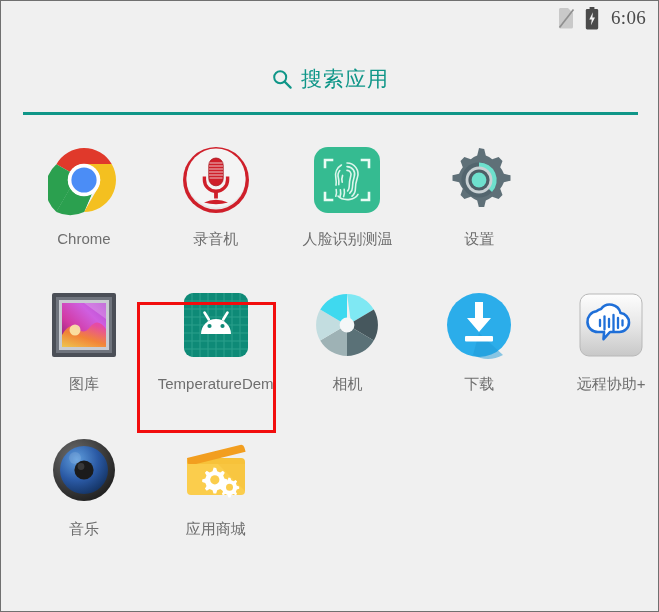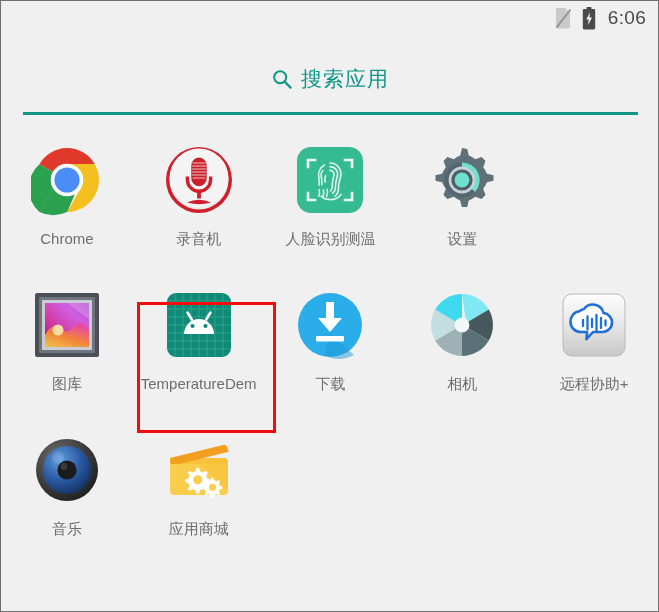--- a/index.html
+++ b/index.html
@@ -25,20 +25,21 @@
     position: absolute;
     top: 0; left: 0;
     width: 659px;
     height: 34px;
     display: flex;
     align-items: center;
     justify-content: flex-end;
     padding-right: 14px;
     box-sizing: border-box;
     background: #f0f0f0;
+    font-family: Liberation Serif, serif;
   }
   .status-icon {
     display: inline-block;
     margin-left: 10px;
     line-height: 0;
   }
   #status-time {
     margin-left: 12px;
     font-size: 19px;
     color: #4a4a4a;
@@ -75,21 +76,21 @@
     left: 22px;
     width: 615px;
     height: 3px;
     background: #0f9688;
   }
 
   
   #app-grid {
     position: absolute;
     top: 130px;
-    left: 0;
+    left: 17px;
     width: 619px;
   }
   .app-row {
     display: flex;
     width: 659px;
     height: 145px;
   }
   .app-cell {
     width: 131.8px;
     display: flex;
@@ -315,45 +316,45 @@
             <circle cx="29.5" cy="37" r="2.1" fill="#0e8a77"></circle>
             <circle cx="42.5" cy="37" r="2.1" fill="#0e8a77"></circle>
           </svg>
         </div>
         <div class="app-label">TemperatureDem</div>
       </div>
 
       <div class="app-cell">
         <div class="app-icon">
           <svg width="72" height="72" viewBox="0 0 72 72">
-            <circle cx="36" cy="36" r="32" fill="#2badea"></circle>
-            <path d="M36 44 L60 66 A32 32 0 0 1 30 66 z" fill="#1f9ad6" opacity="0.5"></path>
-            <path d="M32 13 h8 v16 h8 l-12 14 l-12 -14 h8 z" fill="#ffffff"></path>
-            <rect x="22" y="47" width="28" height="5.4" rx="1" fill="#ffffff"></rect>
-          </svg>
-        </div>
-        <div class="app-label">下载</div>
-      </div>
-
-      <div class="app-cell">
-        <div class="app-icon">
-          <svg width="72" height="72" viewBox="0 0 72 72">
             <g transform="translate(36,36)">
               <path d="M0 -31 A31 31 0 0 1 26.8 -15.5 L4 -2 z" fill="#7fe8f3"></path>
               <path d="M26.8 -15.5 A31 31 0 0 1 26.8 15.5 L4 2 L4 -2 z" fill="#46575d"></path>
               <path d="M26.8 15.5 A31 31 0 0 1 0 31 L0 4.6 L4 2 z" fill="#5a7177"></path>
               <path d="M0 31 A31 31 0 0 1 -26.8 15.5 L-4 2 L0 4.6 z" fill="#9eb2b5"></path>
               <path d="M-26.8 15.5 A31 31 0 0 1 -26.8 -15.5 L-4 -2 L-4 2 z" fill="#c3dde0"></path>
               <path d="M-26.8 -15.5 A31 31 0 0 1 0 -31 L0 -4.6 L-4 -2 z" fill="#3fd9ef"></path>
               <path d="M0 -4.6 L4 -2 L4 2 L0 4.6 L-4 2 L-4 -2 z" fill="#f4f7f8"></path>
               <circle cx="0" cy="0" r="7.4" fill="#f4f7f8"></circle>
             </g>
           </svg>
         </div>
         <div class="app-label">相机</div>
+      </div>
+
+      <div class="app-cell">
+        <div class="app-icon">
+          <svg width="72" height="72" viewBox="0 0 72 72">
+            <circle cx="36" cy="36" r="32" fill="#2badea"></circle>
+            <path d="M36 44 L60 66 A32 32 0 0 1 30 66 z" fill="#1f9ad6" opacity="0.5"></path>
+            <path d="M32 13 h8 v16 h8 l-12 14 l-12 -14 h8 z" fill="#ffffff"></path>
+            <rect x="22" y="47" width="28" height="5.4" rx="1" fill="#ffffff"></rect>
+          </svg>
+        </div>
+        <div class="app-label">下载</div>
       </div>
 
       <div class="app-cell">
         <div class="app-icon">
           <svg width="72" height="72" viewBox="0 0 72 72">
             <defs>
               <linearGradient id="iflygrad" x1="0" y1="0" x2="0" y2="1">
                 <stop offset="0%" stop-color="#fdfdfd"></stop>
                 <stop offset="50%" stop-color="#e7e7e7"></stop>
                 <stop offset="100%" stop-color="#c8c8c8"></stop>

